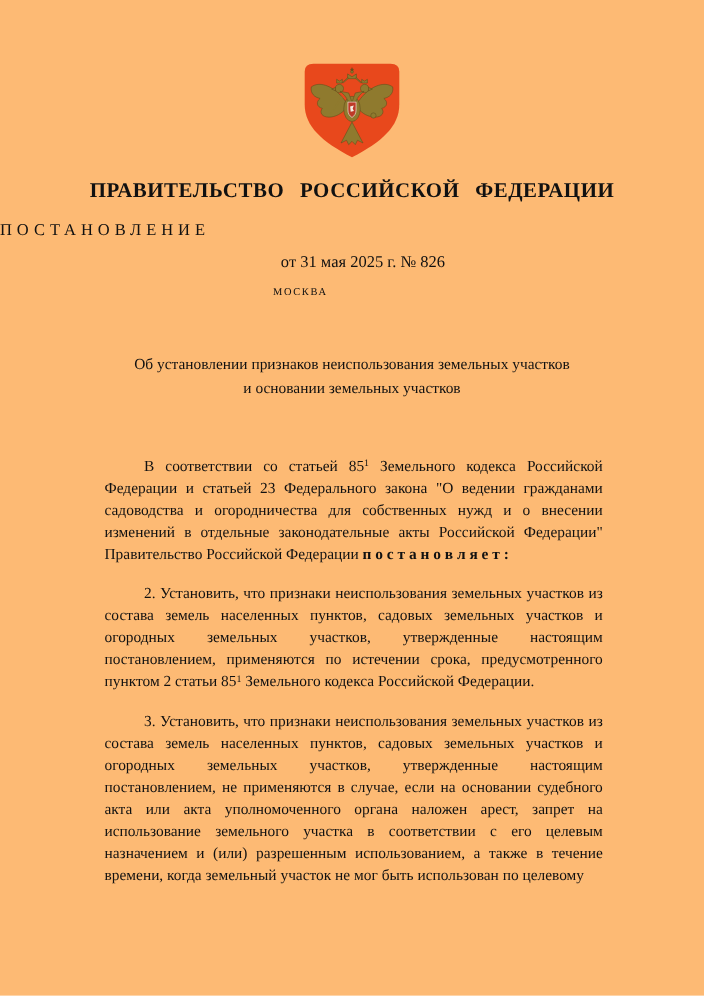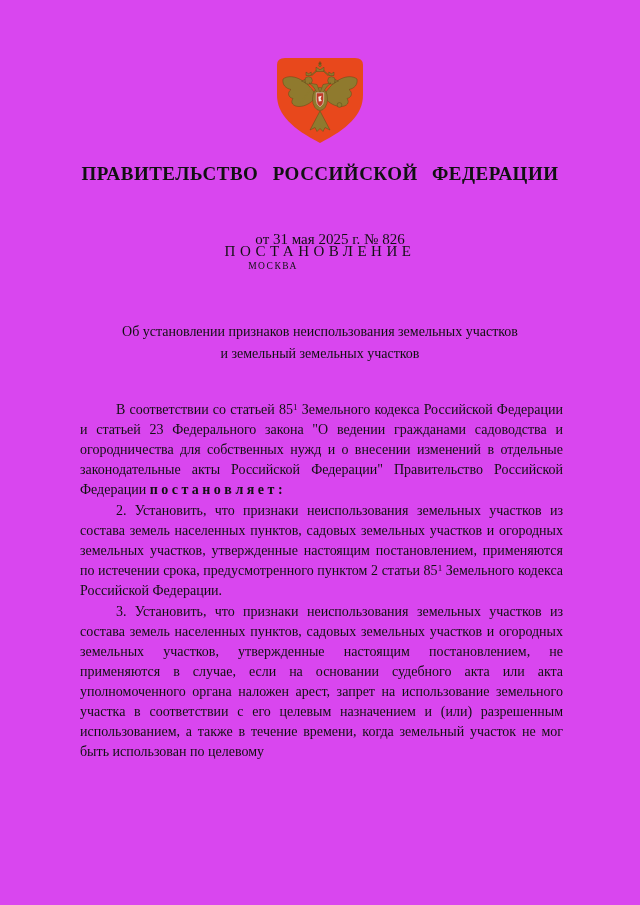--- a/index.html
+++ b/index.html
@@ -6,45 +6,44 @@
   html, body { background: #ffffff; }
   body {
     width: 640px; height: 905px;
     font-family: "Liberation Serif", "DejaVu Serif", serif;
     color: #1a1a1a;
     position: relative;
     overflow: hidden;
   }
   .page {
     position: absolute; inset: 0;
-    background: #d946ef;
+    background: #fdba74;
   }
   .emblem {
     position: absolute;
     left: 275px; top: 56px;
     width: 90px; height: 90px;
   }
   .org-name {
     position: absolute;
     left: 0; top: 163px; width: 640px;
     text-align: center;
     font-weight: bold;
     font-size: 19px;
     letter-spacing: 0.5px;
     word-spacing: 9px;
     color: #111;
   }
   .doc-type {
     position: absolute;
     left: 0; top: 202px; width: 640px;
-    text-align: center;
+    text-align: left;
     font-size: 15px;
     letter-spacing: 4.5px;
     color: #111;
-    margin-top: 41px;
   }
   .date-line {
     position: absolute;
     left: 0; top: 231px; width: 640px;
     text-align: center;
     font-size: 15px;
     color: #111;
     padding-left: 20px;
   }
   .city {
@@ -69,21 +68,21 @@
     position: absolute;
     left: 79px; top: 399px;
     width: 485px;
     font-size: 14px;
     line-height: 20px;
     text-align: justify;
     color: #111;
   }
   .body-text p {
     text-indent: 36px;
-    margin: 1px;
+    margin: 16px;
   }
   .resolves {
     font-weight: bold;
   }
   sup.fn {
     font-size: 9px;
     line-height: 0;
     vertical-align: 4px;
   }
 </style>
@@ -137,21 +136,21 @@
     </svg>
   </div>
 
   <div class="org-name">ПРАВИТЕЛЬСТВО РОССИЙСКОЙ ФЕДЕРАЦИИ</div>
   <div class="doc-type">ПОСТАНОВЛЕНИЕ</div>
   <div class="date-line">от 31 мая 2025 г. № 826</div>
   <div class="city">МОСКВА</div>
 
   <div class="doc-title">
     <div class="t-line">Об установлении признаков неиспользования земельных участков</div>
-    <div class="t-line">и земельный земельных участков</div>
+    <div class="t-line">и основании земельных участков</div>
   </div>
 
   <div class="body-text">
     <p><span>В соответствии со статьей 85</span><sup class="fn">1</sup><span> Земельного кодекса Российской Федерации и статьей 23 Федерального закона "О ведении гражданами садоводства и огородничества для собственных нужд и о внесении изменений в отдельные законодательные акты Российской Федерации" Правительство Российской Федерации </span><span class="resolves">п о с т а н о в л я е т :</span></p>
     <p><span>2. Установить, что признаки неиспользования земельных участков из состава земель населенных пунктов, садовых земельных участков и огородных земельных участков, утвержденные настоящим постановлением, применяются по истечении срока, предусмотренного пунктом 2 статьи 85</span><sup class="fn">1</sup><span> Земельного кодекса Российской Федерации.</span></p>
     <p>3. Установить, что признаки неиспользования земельных участков из состава земель населенных пунктов, садовых земельных участков и огородных земельных участков, утвержденные настоящим постановлением, не применяются в случае, если на основании судебного акта или акта уполномоченного органа наложен арест, запрет на использование земельного участка в соответствии с его целевым назначением и (или) разрешенным использованием, а также в течение времени, когда земельный участок не мог быть использован по целевому</p>
   </div>
 
 </div>
 

